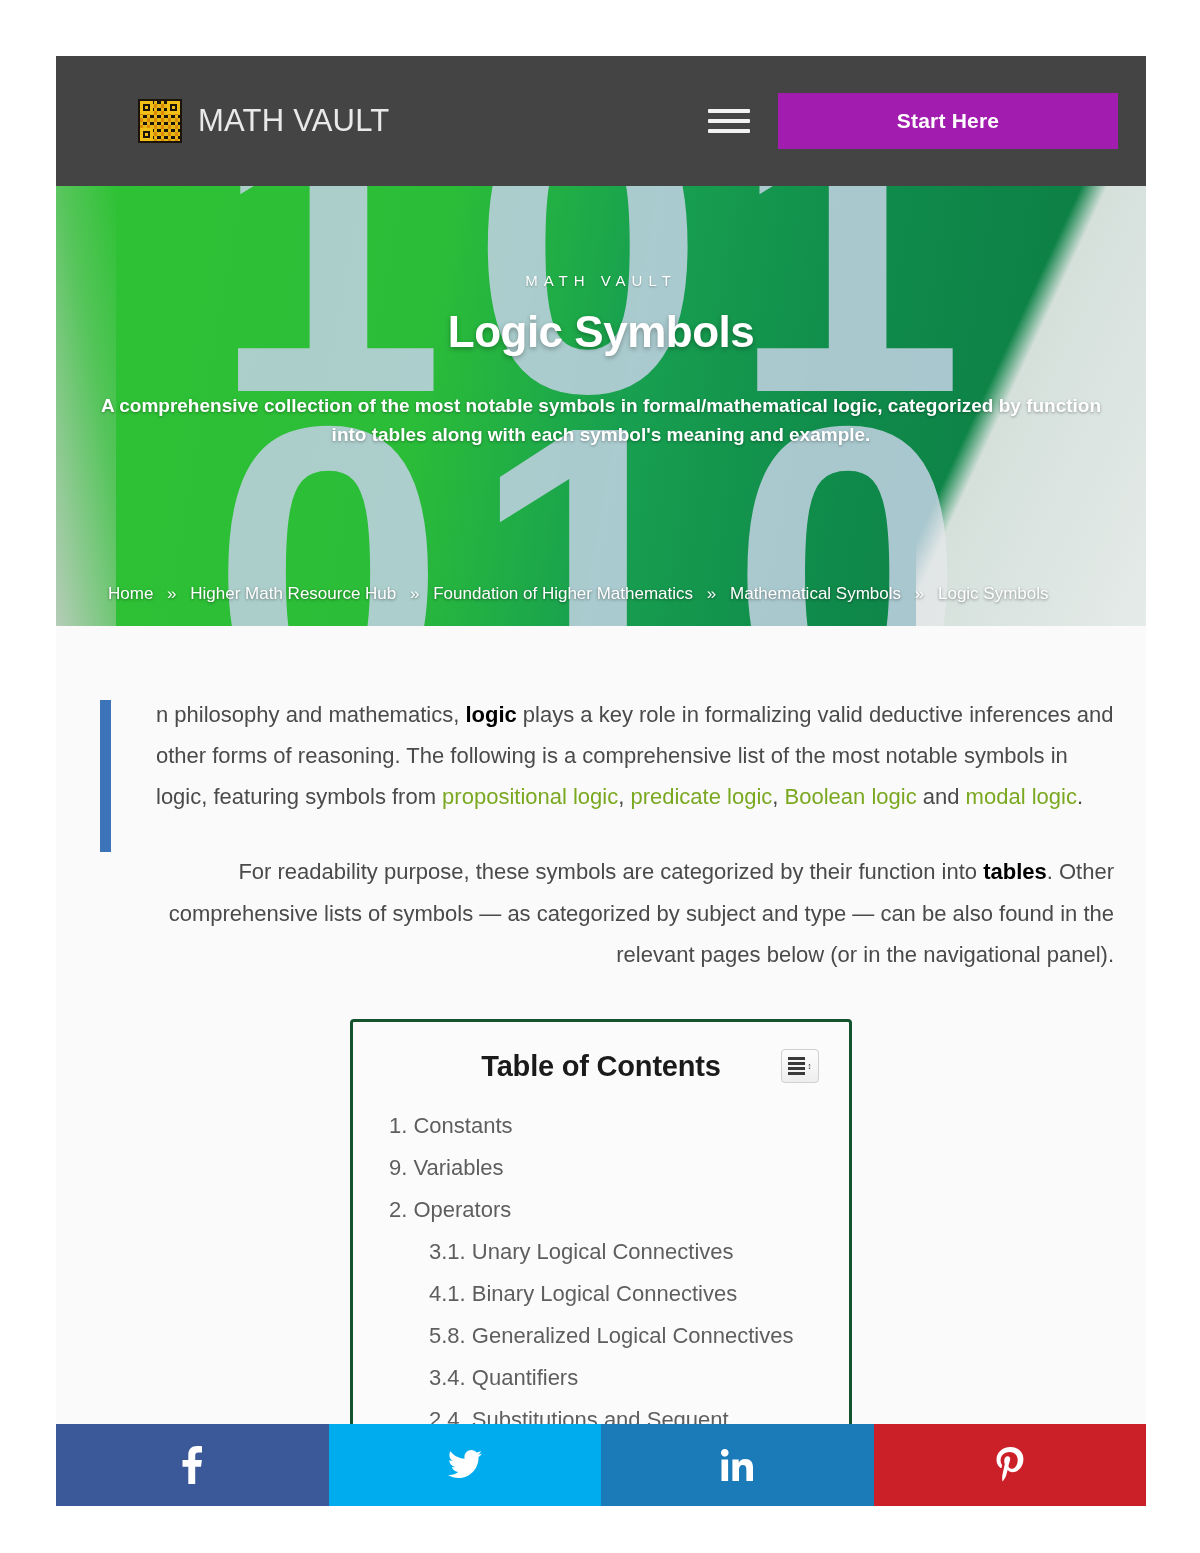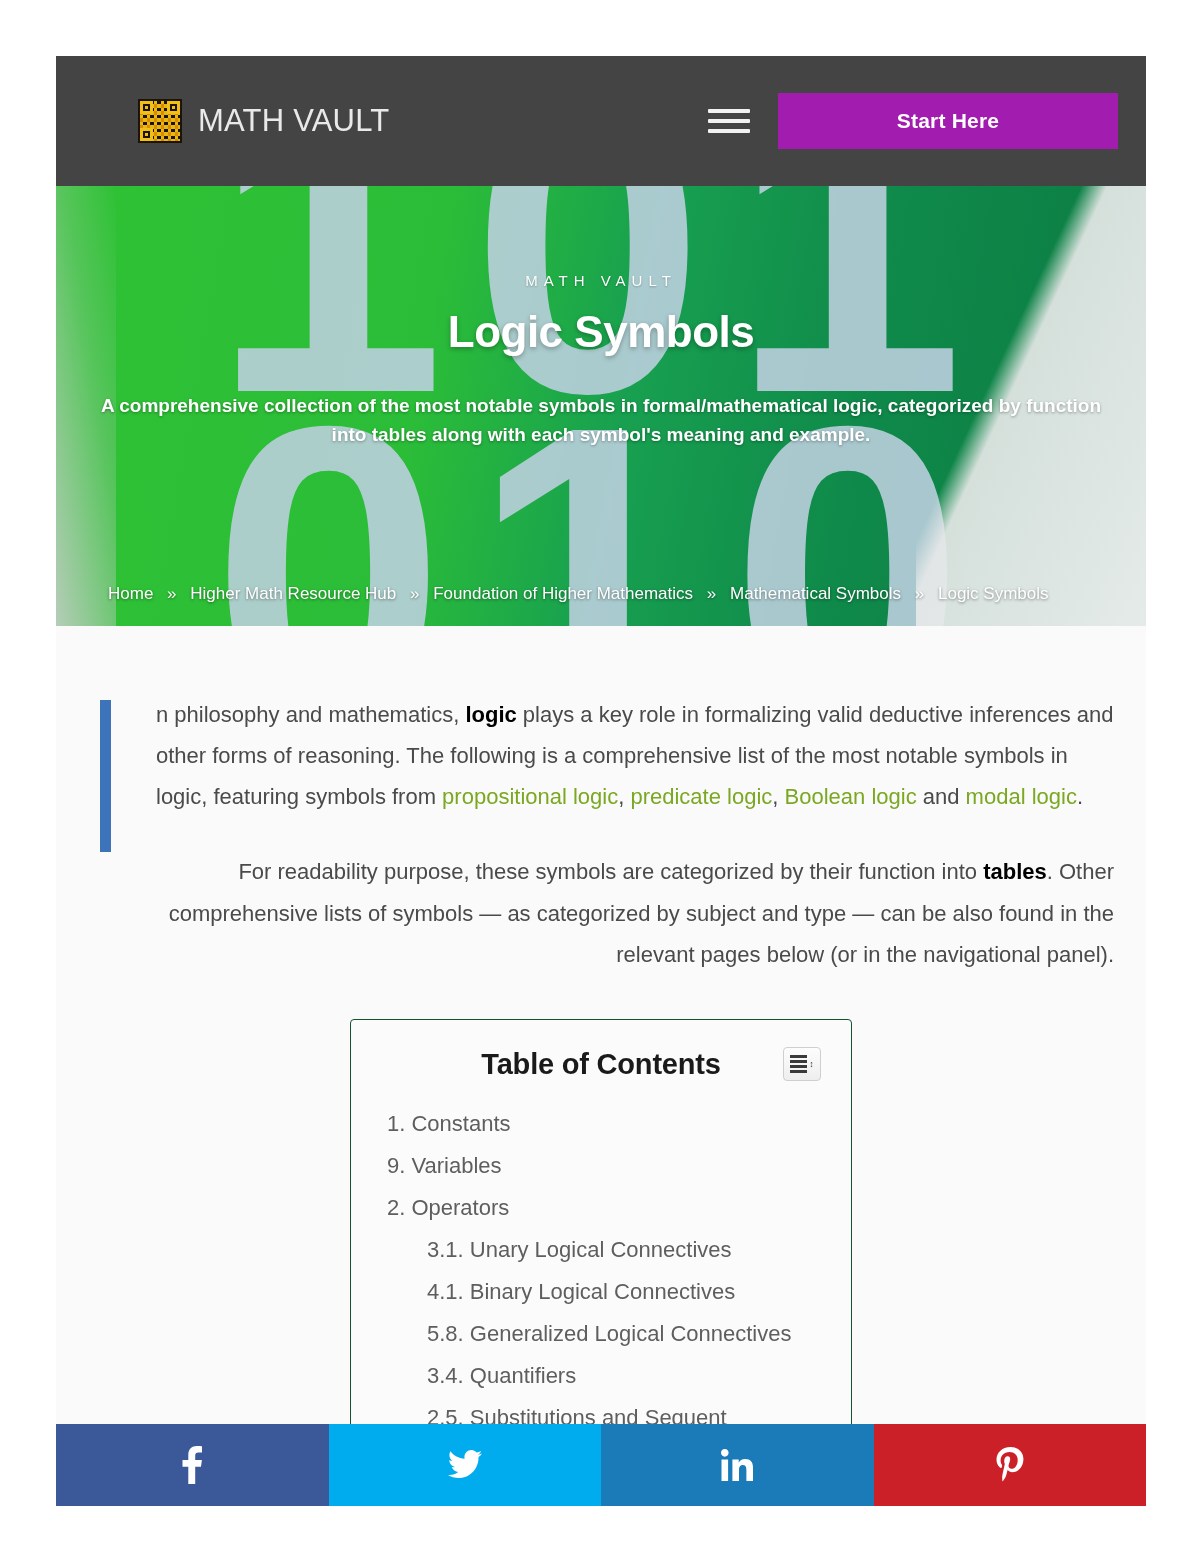--- a/index.html
+++ b/index.html
@@ -228,21 +228,21 @@
     font-size: 22px;
     line-height: 1.87;
     text-align: right;
   }
 
   
   .toc {
     width: 502px;
     margin: 44px auto 0;
     background: #fbfbfb;
-    border: 1px solid #14532d;
+    border: 3px solid #14532d;
     border-radius: 4px;
     padding: 28px 36px 20px 36px;
   }
   .toc-head {
     display: flex;
     align-items: center;
     justify-content: center;
     position: relative;
     margin-bottom: 22px;
   }
@@ -387,21 +387,21 @@
         </div>
       </div>
       <ul class="toc-list">
         <li>1. Constants</li>
         <li>9. Variables</li>
         <li>2. Operators</li>
         <li class="sub">3.1. Unary Logical Connectives</li>
         <li class="sub">4.1. Binary Logical Connectives</li>
         <li class="sub">5.8. Generalized Logical Connectives</li>
         <li class="sub">3.4. Quantifiers</li>
-        <li class="sub">2.5. Substitutions and Sequent</li>
+        <li class="sub">2.4. Substitutions and Sequent</li>
       </ul>
     </div>
 
   </div>
 </div>
 
 <div class="social-bar">
   <div class="social-btn" style="background:#3b5998">
     <span>
       <svg width="20" height="38" viewBox="0 0 20 38">

